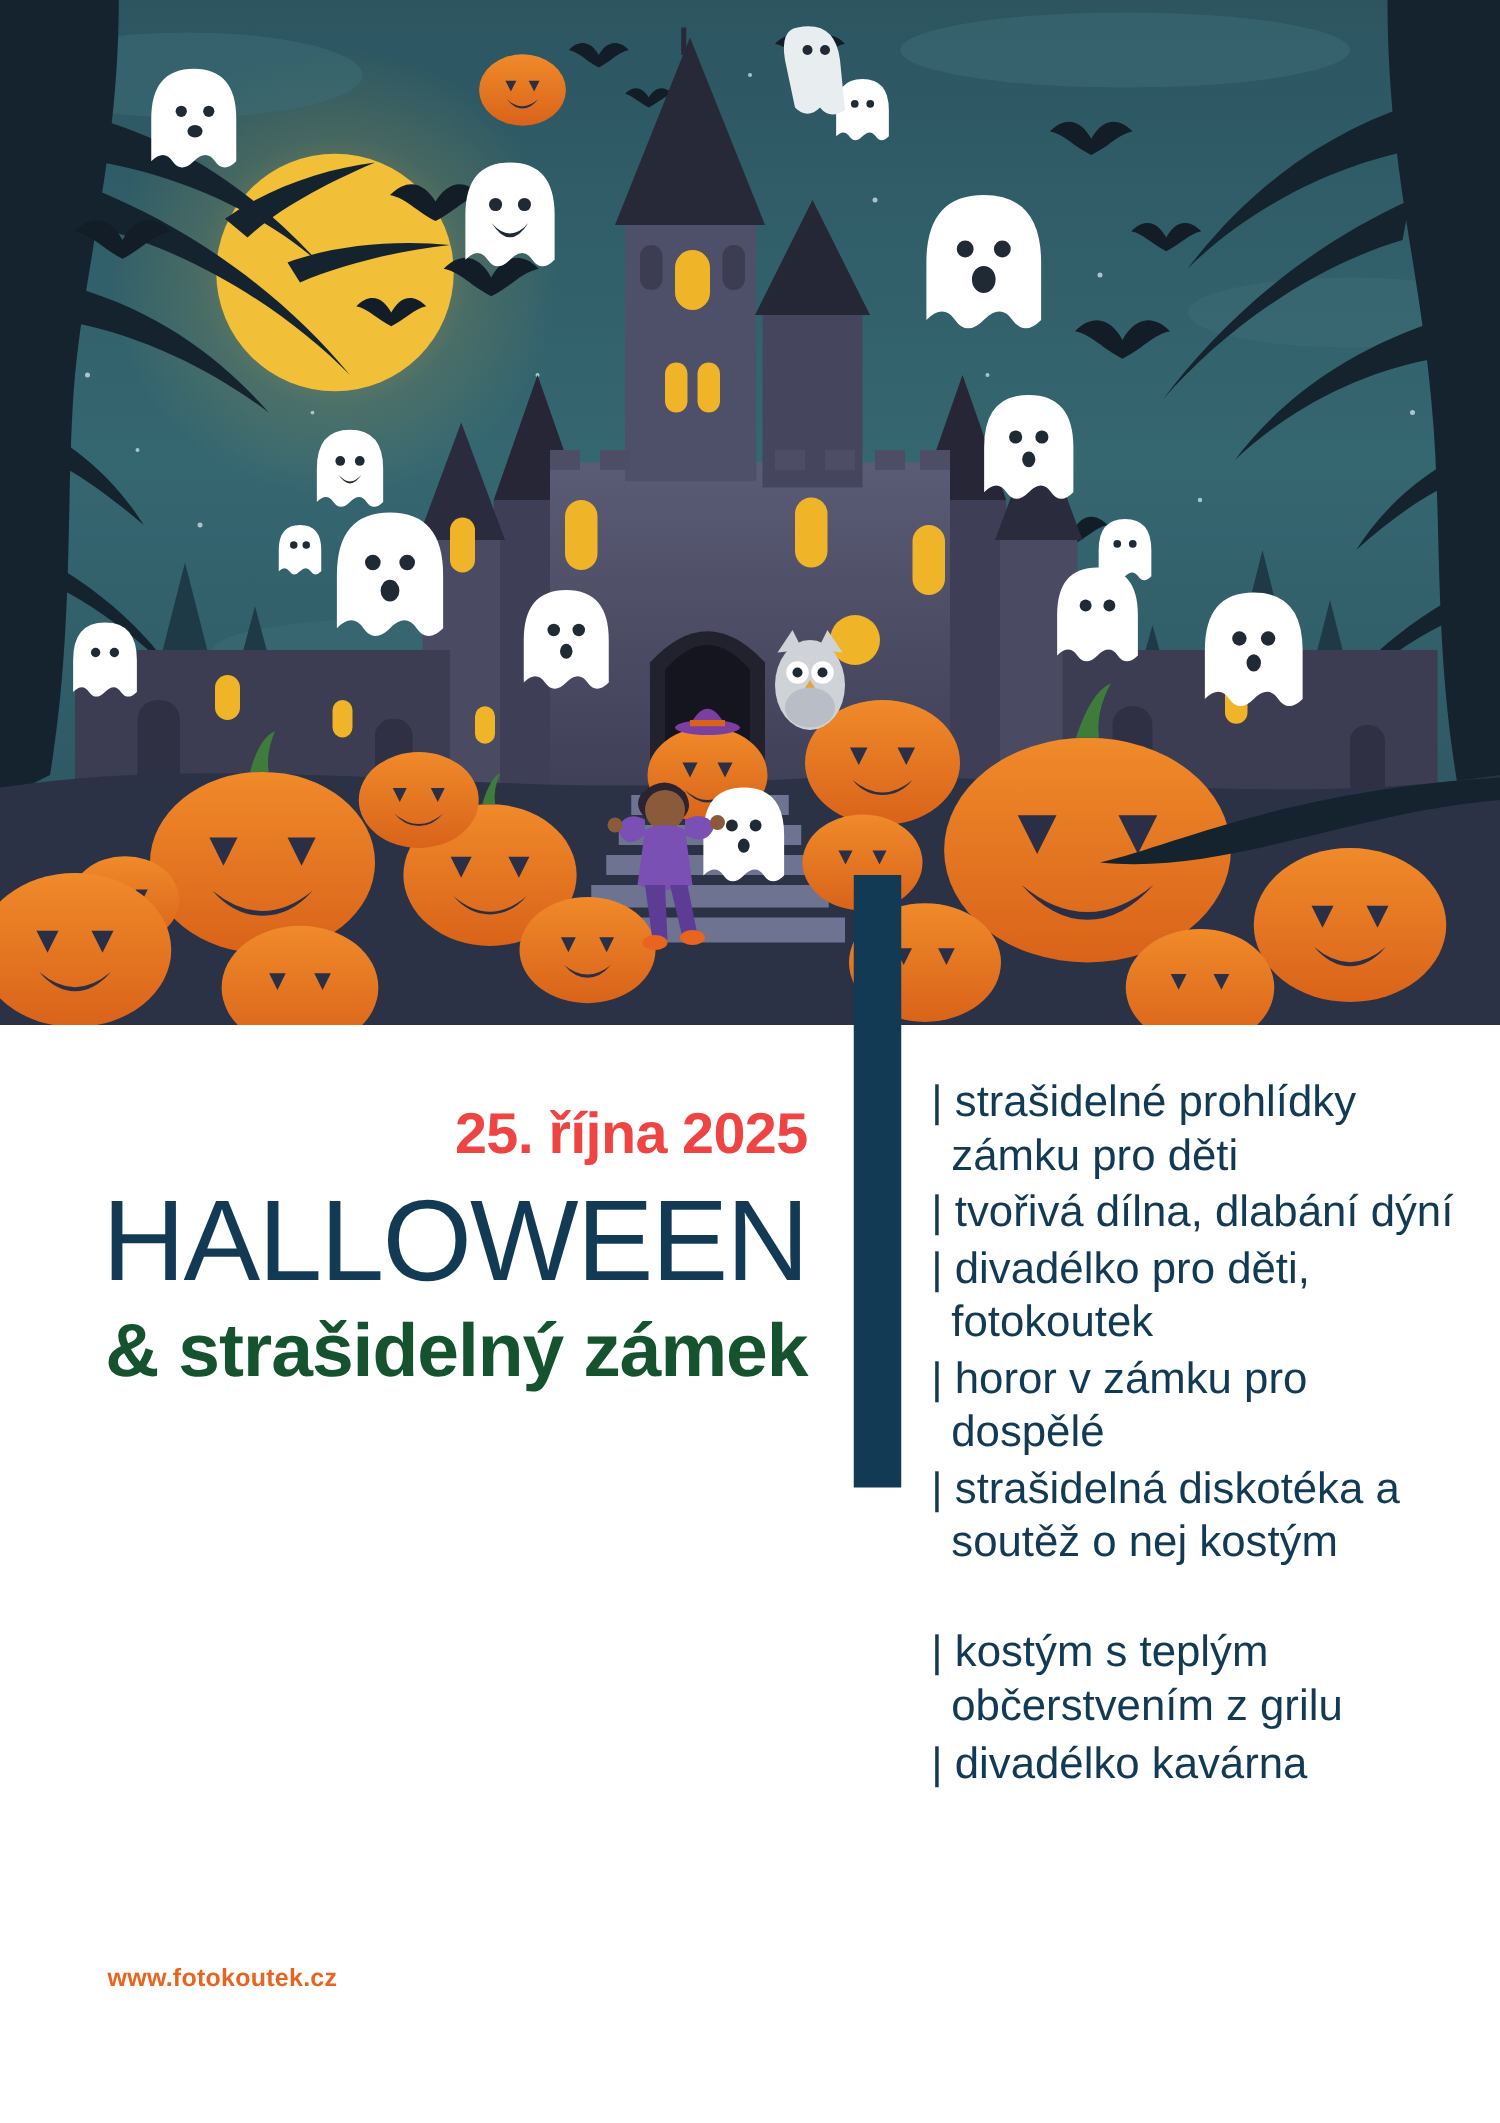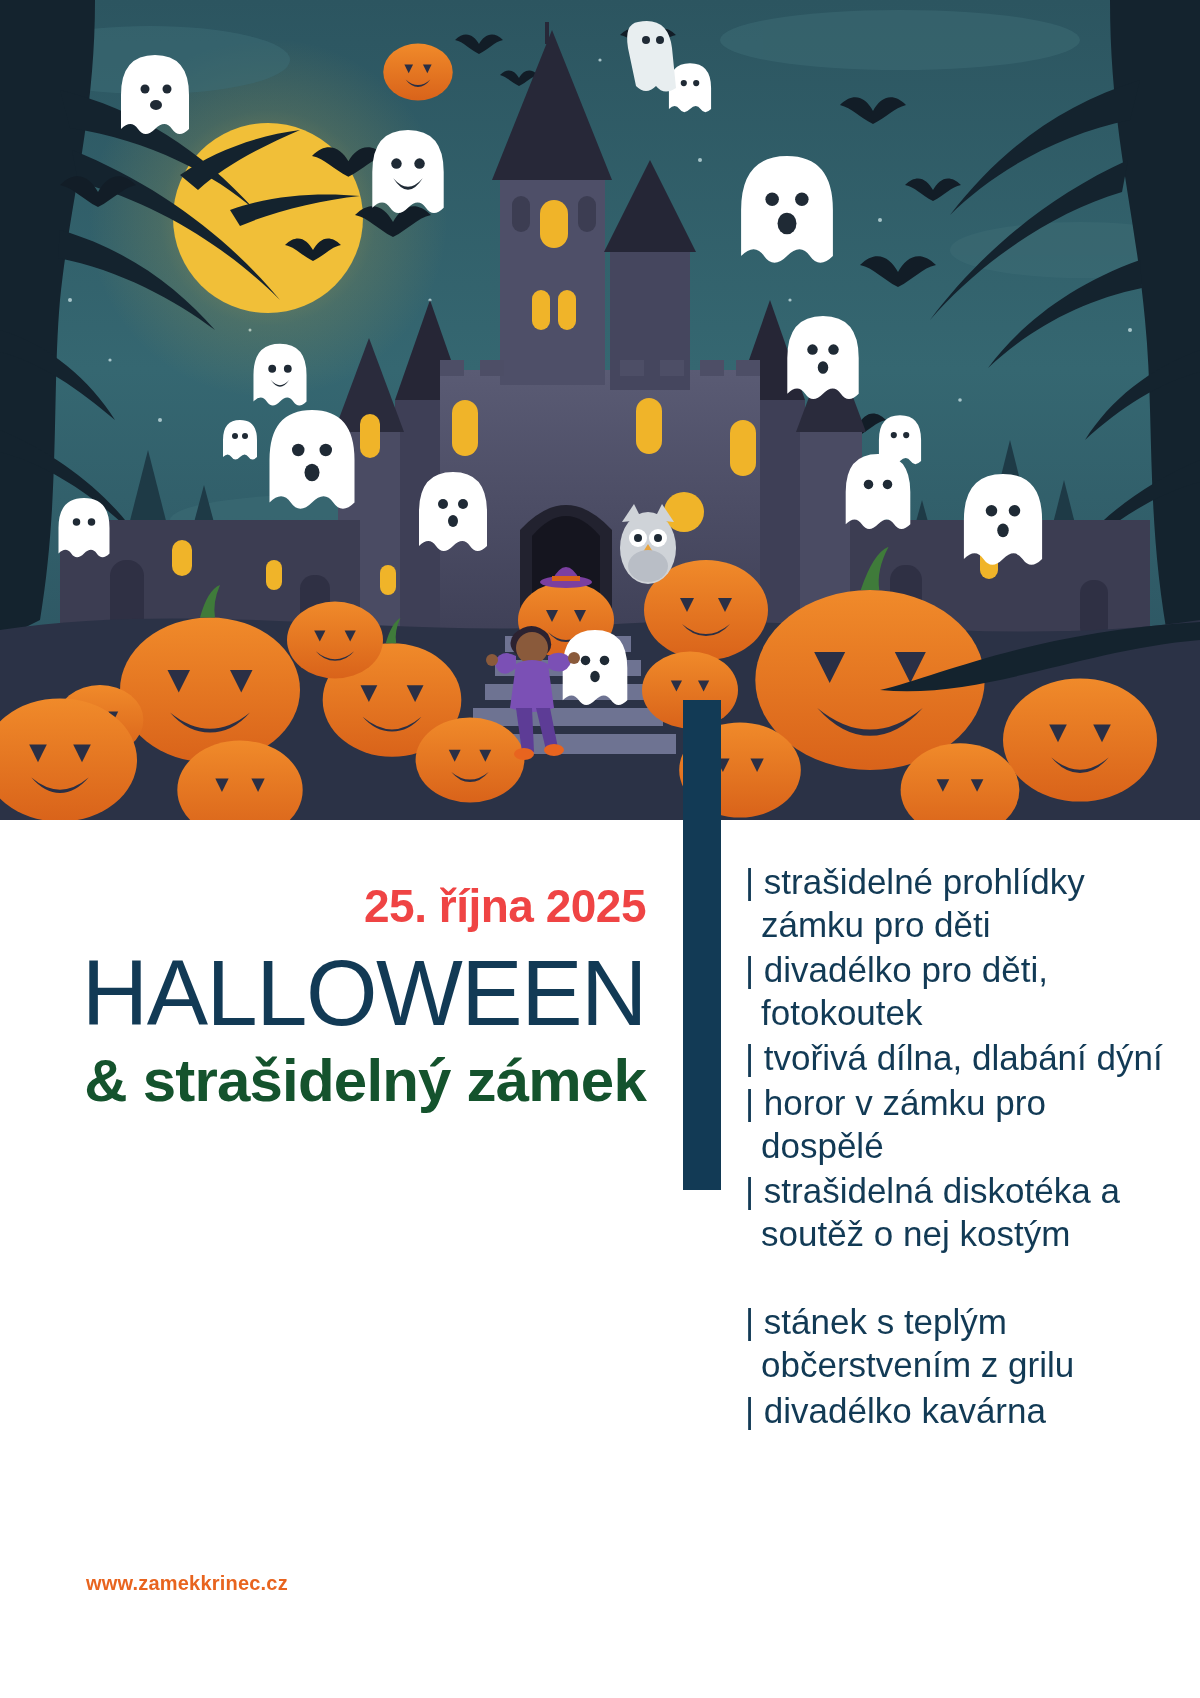--- a/index.html
+++ b/index.html
@@ -531,26 +531,26 @@
 
   <div class="left-block">
     <div class="event-date">25. října 2025</div>
     <div class="event-title">HALLOWEEN</div>
     <div class="event-subtitle">&amp; strašidelný zámek</div>
   </div>
 
   <div class="program">
     <div class="group">
       <p class="item">| strašidelné prohlídky zámku pro děti</p>
+      <p class="item">| tvořivá dílna, dlabání dýní</p>
       <p class="item">| divadélko pro děti, fotokoutek</p>
-      <p class="item">| tvořivá dílna, dlabání dýní</p>
       <p class="item">| horor v zámku pro dospělé</p>
       <p class="item">| strašidelná diskotéka a soutěž o nej kostým</p>
     </div>
     <div class="group">
-      <p class="item">| stánek s teplým občerstvením z grilu</p>
+      <p class="item">| kostým s teplým občerstvením z grilu</p>
       <p class="item">| divadélko kavárna</p>
     </div>
   </div>
 
-  <div class="footer-url">www.zamekkrinec.cz</div>
+  <div class="footer-url">www.fotokoutek.cz</div>
 
 </div>
 
 </body></html>

